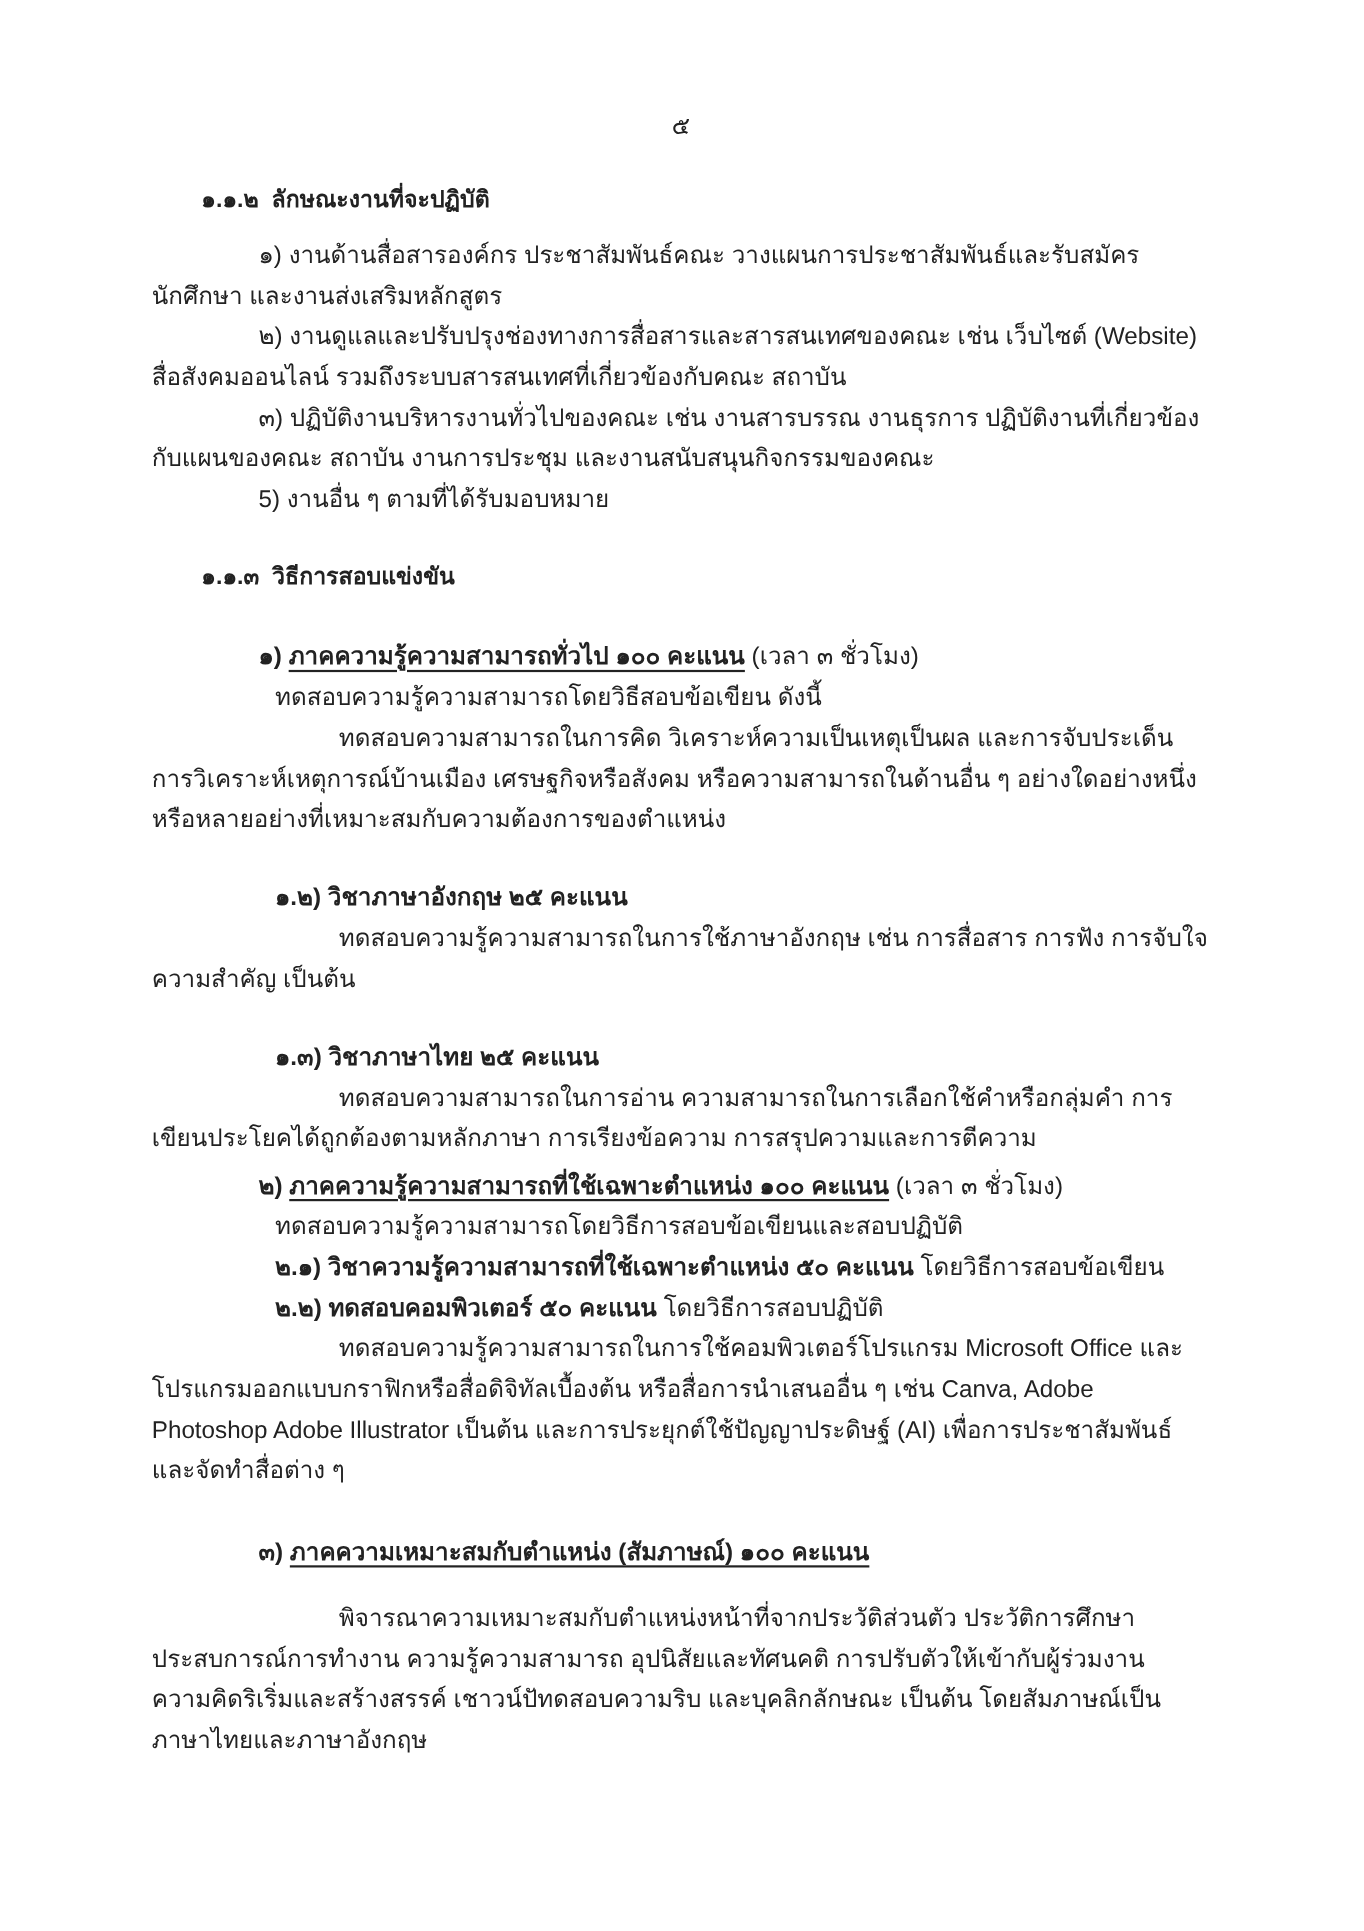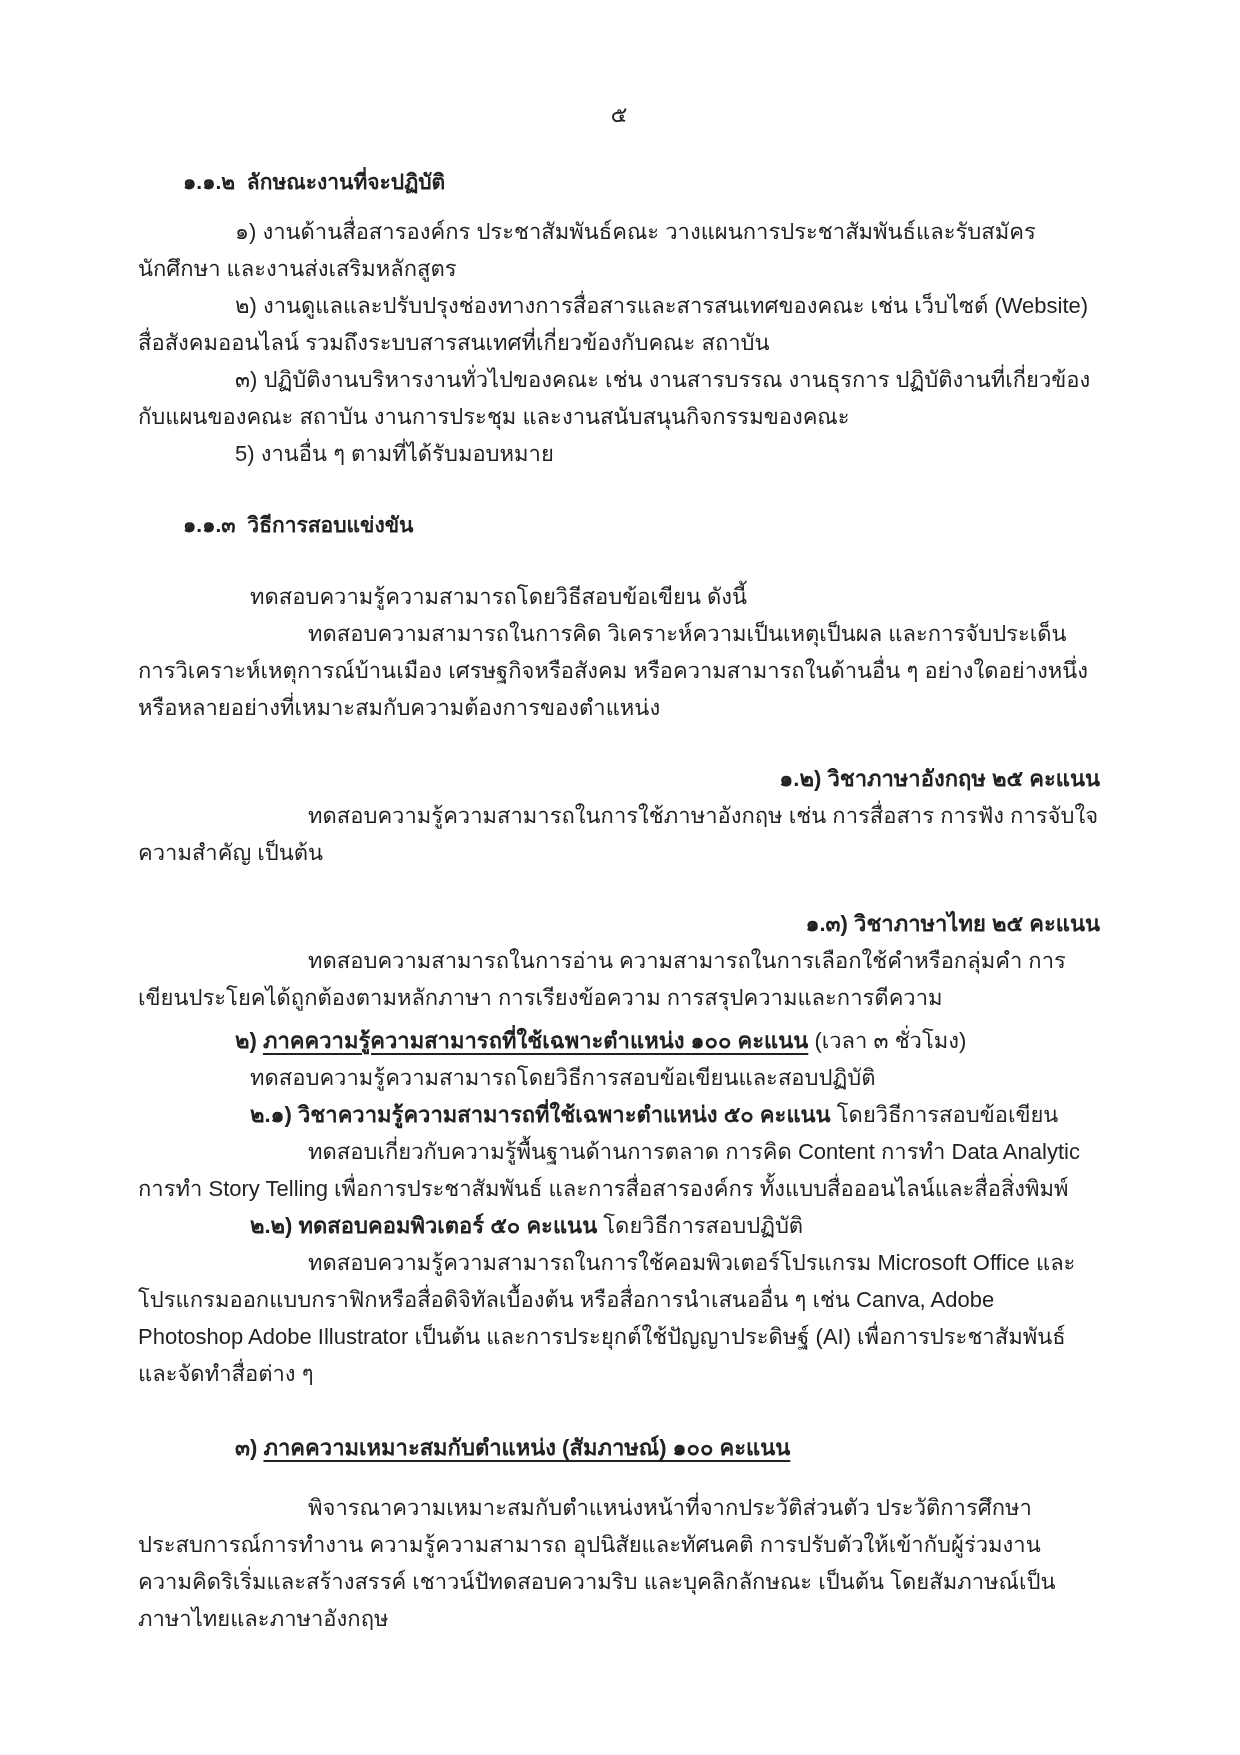--- a/index.html
+++ b/index.html
@@ -58,56 +58,56 @@
   }
   .sub-title {
     text-indent: 112px;
   }
   .sub-title .bold {
     font-weight: 700;
   }
   .sub-body {
     text-indent: 170px;
   }
-  .mt-sub { margin-top: 34px; text-align: right; }
+  .mt-sub { margin-top: 34px; }
   .mt-part { margin-top: 6px; }
   .mt-part3 { margin-top: 37px; }
   .mb-part3 { margin-bottom: 23px; }
 </style>
 </head>
 <body>
 
 <div class="page">
 
   <div class="page-number">๕</div>
 
   <h2 class="sec-heading"><span>๑.๑.๒</span>&nbsp; <span>ลักษณะงานที่จะปฏิบัติ</span></h2>
 
   <p class="job-item">๑) งานด้านสื่อสารองค์กร ประชาสัมพันธ์คณะ วางแผนการประชาสัมพันธ์และรับสมัครนักศึกษา และงานส่งเสริมหลักสูตร</p>
   <p class="job-item">๒) งานดูแลและปรับปรุงช่องทางการสื่อสารและสารสนเทศของคณะ เช่น เว็บไซต์ (Website) สื่อสังคมออนไลน์ รวมถึงระบบสารสนเทศที่เกี่ยวข้องกับคณะ สถาบัน</p>
   <p class="job-item">๓) ปฏิบัติงานบริหารงานทั่วไปของคณะ เช่น งานสารบรรณ งานธุรการ ปฏิบัติงานที่เกี่ยวข้อง กับแผนของคณะ สถาบัน งานการประชุม และงานสนับสนุนกิจกรรมของคณะ</p>
   <p class="job-item">5) งานอื่น ๆ ตามที่ได้รับมอบหมาย</p>
 
   <h2 class="sec-heading second"><span>๑.๑.๓</span>&nbsp; <span>วิธีการสอบแข่งขัน</span></h2>
 
+  <p class="part-title"><span class="part-no">๑)</span> <span class="part-title-u">ภาคความรู้ความสามารถทั่วไป ๑๐๐ คะแนน</span> <span>(เวลา ๓ ชั่วโมง)</span></p>
   <p class="part-intro">ทดสอบความรู้ความสามารถโดยวิธีสอบข้อเขียน ดังนี้</p>
 
   <p class="sub-body">ทดสอบความสามารถในการคิด วิเคราะห์ความเป็นเหตุเป็นผล และการจับประเด็น การวิเคราะห์เหตุการณ์บ้านเมือง เศรษฐกิจหรือสังคม หรือความสามารถในด้านอื่น ๆ อย่างใดอย่างหนึ่ง หรือหลายอย่างที่เหมาะสมกับความต้องการของตำแหน่ง</p>
 
   <p class="sub-title mt-sub"><span class="bold">๑.๒) วิชาภาษาอังกฤษ ๒๕ คะแนน</span></p>
   <p class="sub-body">ทดสอบความรู้ความสามารถในการใช้ภาษาอังกฤษ เช่น การสื่อสาร การฟัง การจับใจความสำคัญ เป็นต้น</p>
 
   <p class="sub-title mt-sub"><span class="bold">๑.๓) วิชาภาษาไทย ๒๕ คะแนน</span></p>
   <p class="sub-body">ทดสอบความสามารถในการอ่าน ความสามารถในการเลือกใช้คำหรือกลุ่มคำ การเขียนประโยคได้ถูกต้องตามหลักภาษา การเรียงข้อความ การสรุปความและการตีความ</p>
 
   <p class="part-title mt-part"><span class="part-no">๒)</span> <span class="part-title-u">ภาคความรู้ความสามารถที่ใช้เฉพาะตำแหน่ง ๑๐๐ คะแนน</span> <span>(เวลา ๓ ชั่วโมง)</span></p>
   <p class="part-intro">ทดสอบความรู้ความสามารถโดยวิธีการสอบข้อเขียนและสอบปฏิบัติ</p>
 
   <p class="sub-title"><span class="bold">๒.๑) วิชาความรู้ความสามารถที่ใช้เฉพาะตำแหน่ง ๕๐ คะแนน</span> <span>โดยวิธีการสอบข้อเขียน</span></p>
-  <p class="sub-body">ทดสอบเกี่ยวกับความรู้พื้นฐานด้านการตลาด การคิด Content การทำ Data Analytic การทำ Story Telling เพื่อการประชาสัมพันธ์ และการสื่อสารองค์กร ทั้งแบบสื่อออนไลน์และสื่อสิ่งพิมพ์</p>
 
   <p class="sub-title"><span class="bold">๒.๒) ทดสอบคอมพิวเตอร์ ๕๐ คะแนน</span> <span>โดยวิธีการสอบปฏิบัติ</span></p>
   <p class="sub-body">ทดสอบความรู้ความสามารถในการใช้คอมพิวเตอร์โปรแกรม Microsoft Office และโปรแกรมออกแบบกราฟิกหรือสื่อดิจิทัลเบื้องต้น หรือสื่อการนำเสนออื่น ๆ เช่น Canva, Adobe Photoshop Adobe Illustrator เป็นต้น และการประยุกต์ใช้ปัญญาประดิษฐ์ (AI) เพื่อการประชาสัมพันธ์และจัดทำสื่อต่าง ๆ</p>
 
   <p class="part-title mt-part3 mb-part3"><span class="part-no">๓)</span> <span class="part-title-u">ภาคความเหมาะสมกับตำแหน่ง (สัมภาษณ์) ๑๐๐ คะแนน</span></p>
   <p class="sub-body">พิจารณาความเหมาะสมกับตำแหน่งหน้าที่จากประวัติส่วนตัว ประวัติการศึกษา ประสบการณ์การทำงาน ความรู้ความสามารถ อุปนิสัยและทัศนคติ การปรับตัวให้เข้ากับผู้ร่วมงาน ความคิดริเริ่มและสร้างสรรค์ เชาวน์ปัทดสอบความริบ และบุคลิกลักษณะ เป็นต้น โดยสัมภาษณ์เป็นภาษาไทยและภาษาอังกฤษ</p>
 
 </div>
 
 </body></html>

